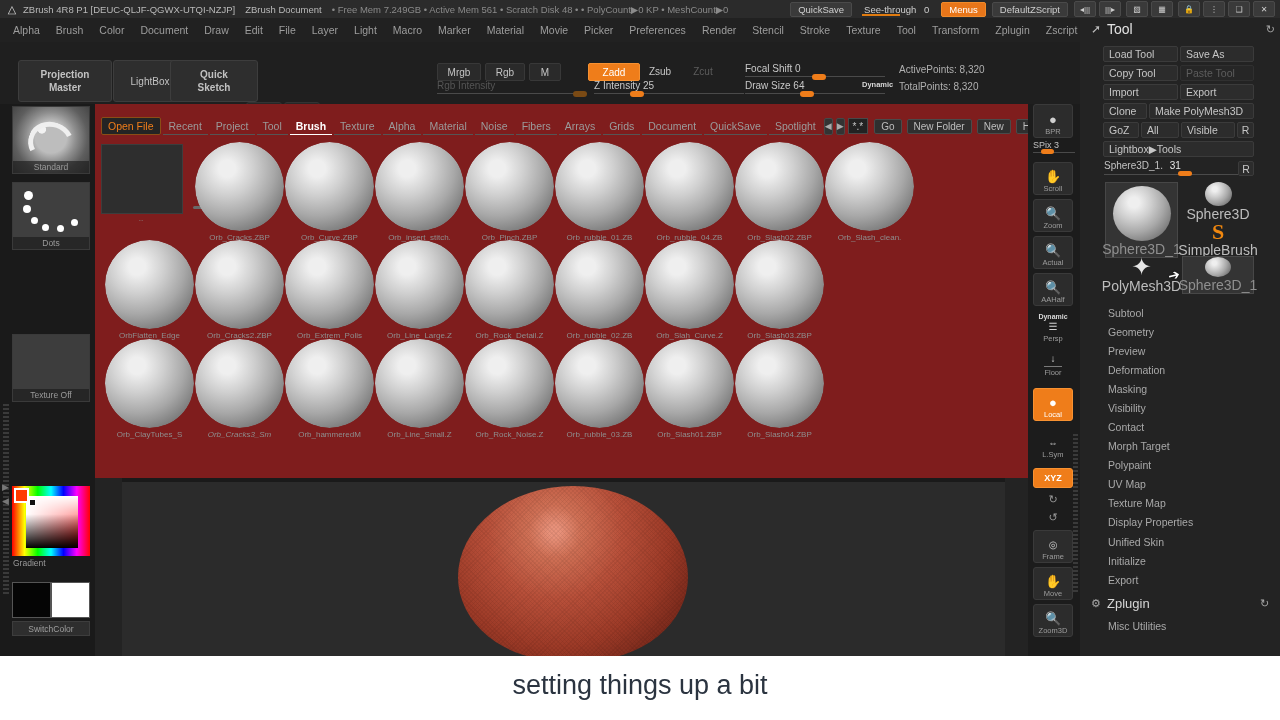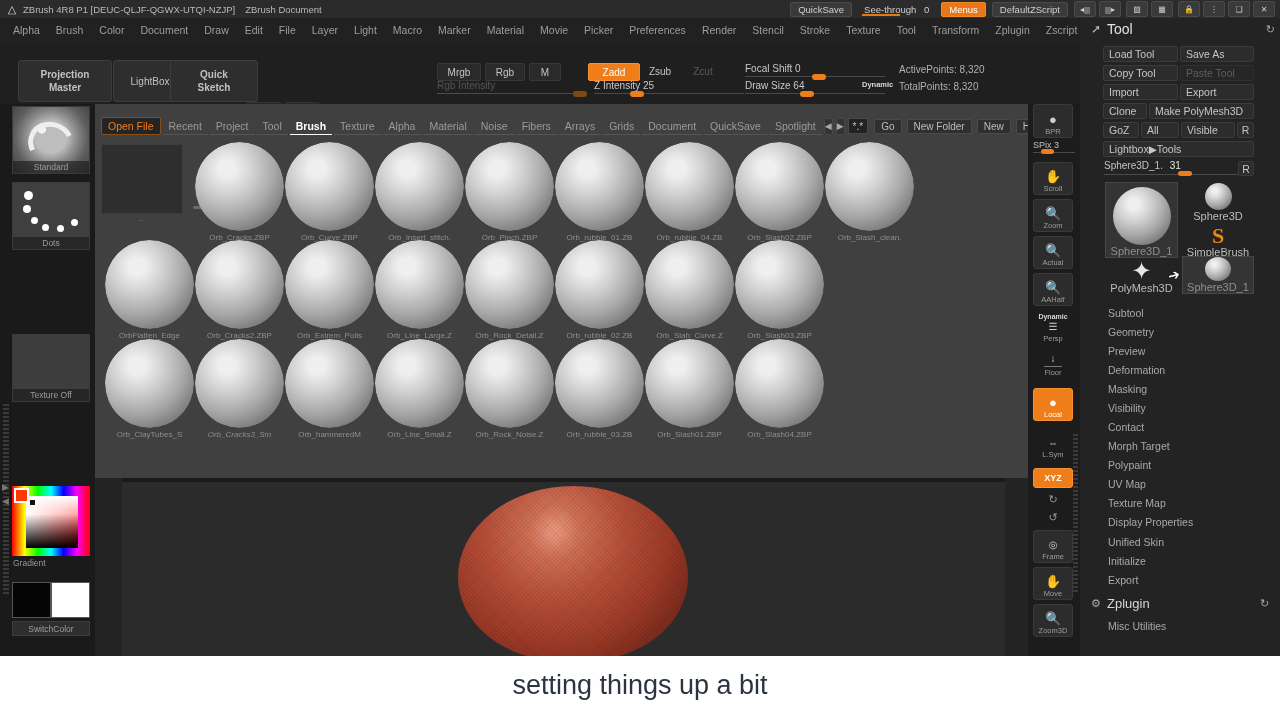--- a/index.html
+++ b/index.html
@@ -74,21 +74,21 @@
   .swatches{display:flex;width:78px;height:36px;}
   .swatches .a{flex:1;background:#050505;border:1px solid #555;box-sizing:border-box;}
   .swatches .b{flex:1;background:#fff;border:1px solid #555;box-sizing:border-box;}
   .switchbtn{width:78px;height:15px;background:#2e2e2e;border:1px solid #3d3d3d;color:#9e9e9e;
     font-size:8.5px;display:flex;align-items:center;justify-content:center;box-sizing:border-box;}
   .leftgrip{position:absolute;left:3px;top:300px;width:6px;height:190px;
     background:repeating-linear-gradient(to bottom,#3a3a3a 0 2px,#1a1a1a 2px 4px);}
   .leftgrip .ar{position:absolute;left:-1px;color:#777;font-size:9px;}
 
   
-  .lightbox{position:absolute;left:95px;top:104px;width:933px;height:374px;background:#404040;}
+  .lightbox{position:absolute;left:95px;top:104px;width:933px;height:374px;background:#7f1d1d;}
   .lb-scroll{position:absolute;left:98px;top:102px;width:62px;height:3px;background:#6a6a6a;border-radius:2px;}
   .lb-tabs{position:absolute;left:0;top:10px;width:100%;height:24px;display:flex;align-items:center;padding-left:6px;box-sizing:border-box;}
   .lb-tab{font-size:10.5px;color:#9b9b9b;padding:2px 6px;margin-right:2px;border-bottom:1px solid #555;white-space:nowrap;}
   .lb-tab.sel{color:#fff;border-bottom:1px solid #fff;font-weight:bold;}
   .lb-tab.open{color:#ef7d1a;border:1px solid #8a4d16;border-radius:2px;background:#242424;}
   .lb-nav{width:22px;height:15px;background:#333;border:1px solid #474747;border-radius:2px;
     display:flex;align-items:center;justify-content:center;color:#aaa;font-size:9px;margin-right:3px;}
   .lb-path{width:138px;height:16px;background:#222;border:1px solid #484848;color:#c4c4c4;
     font-size:10px;padding:0 4px;box-sizing:border-box;display:flex;align-items:center;margin-right:6px;}
   .lb-btn{background:#2f2f2f;border:1px solid #4a4a4a;border-radius:2px;color:#bdbdbd;font-size:10px;
@@ -123,21 +123,21 @@
   .rp-head .htxt{font-size:14px;color:#e2e2e2;}
   .rp-head .hrefresh{position:absolute;right:10px;color:#a8a8a8;font-size:11px;}
   .rbox{position:absolute;background:#2c2c2c;border:1px solid #3b3b3b;border-radius:2px;
     color:#c6c6c6;font-size:10.5px;display:flex;align-items:center;padding-left:5px;box-sizing:border-box;}
   .rbox.dim{color:#5d5d5d;background:#262626;border-color:#303030;}
   .rbox.ctr{justify-content:center;padding-left:0;}
   .rsl{position:absolute;left:1104px;font-size:10px;color:#c3c3c3;}
   .rsl .tk{position:absolute;left:0;top:14px;width:138px;height:1px;background:#4b4b4b;}
   .rsl .kn{position:absolute;left:74px;top:11px;width:14px;height:5px;background:#ef7d1a;border-radius:3px;}
   .tgrid-cell{position:absolute;display:flex;flex-direction:column;align-items:center;justify-content:flex-end;}
-  .tgrid-cell .cap{font-size:11px;color:#bdbdbd;text-align:center;white-space:nowrap;}
+  .tgrid-cell .cap{font-size:14px;color:#bdbdbd;text-align:center;white-space:nowrap;}
   .tgrid-cell.selbg{background:#343434;border:1px solid #474747;box-sizing:border-box;}
   .tgrid-cell.selbg .cap{color:#8f8f8f;}
   .rp-list-item{position:absolute;left:1108px;font-size:10.5px;color:#a9a9a9;white-space:nowrap;}
   .rp-sec{position:absolute;left:1085px;display:flex;align-items:center;}
   .rp-sec .sico{width:22px;text-align:center;color:#a8a8a8;font-size:11px;}
   .rp-sec .stxt{font-size:13px;color:#d6d6d6;}
   .rp-sec .srf{position:absolute;left:175px;color:#a8a8a8;font-size:11px;}
 
   
   .canvas{position:absolute;left:95px;top:478px;width:933px;height:178px;background:#2b2b2b;}
@@ -158,20 +158,21 @@
 </style>
 </head>
 <body>
 
 <div id="app">
 
   <div class="titlebar">
     <div class="tb-logo">△</div>
     <div class="tb-txt">ZBrush 4R8 P1 [DEUC-QLJF-QGWX-UTQI-NZJP]</div>
     <div class="tb-txt">ZBrush Document</div>
+    <div class="tb-txt tb-dim">• Free Mem 7.249GB • Active Mem 561 • Scratch Disk 48 • • PolyCount▶0 KP • MeshCount▶0</div>
     <div class="tb-spacer"></div>
     <div class="tb-btn">QuickSave</div>
     <div class="tb-slider">
       <span>See-through</span>
       <span style="margin-left:5px;">0</span>
       <span class="bar"></span>
     </div>
     <div class="tb-btn on">Menus</div>
     <div class="tb-btn">DefaultZScript</div>
     <div class="tb-ico">◂|||</div>

